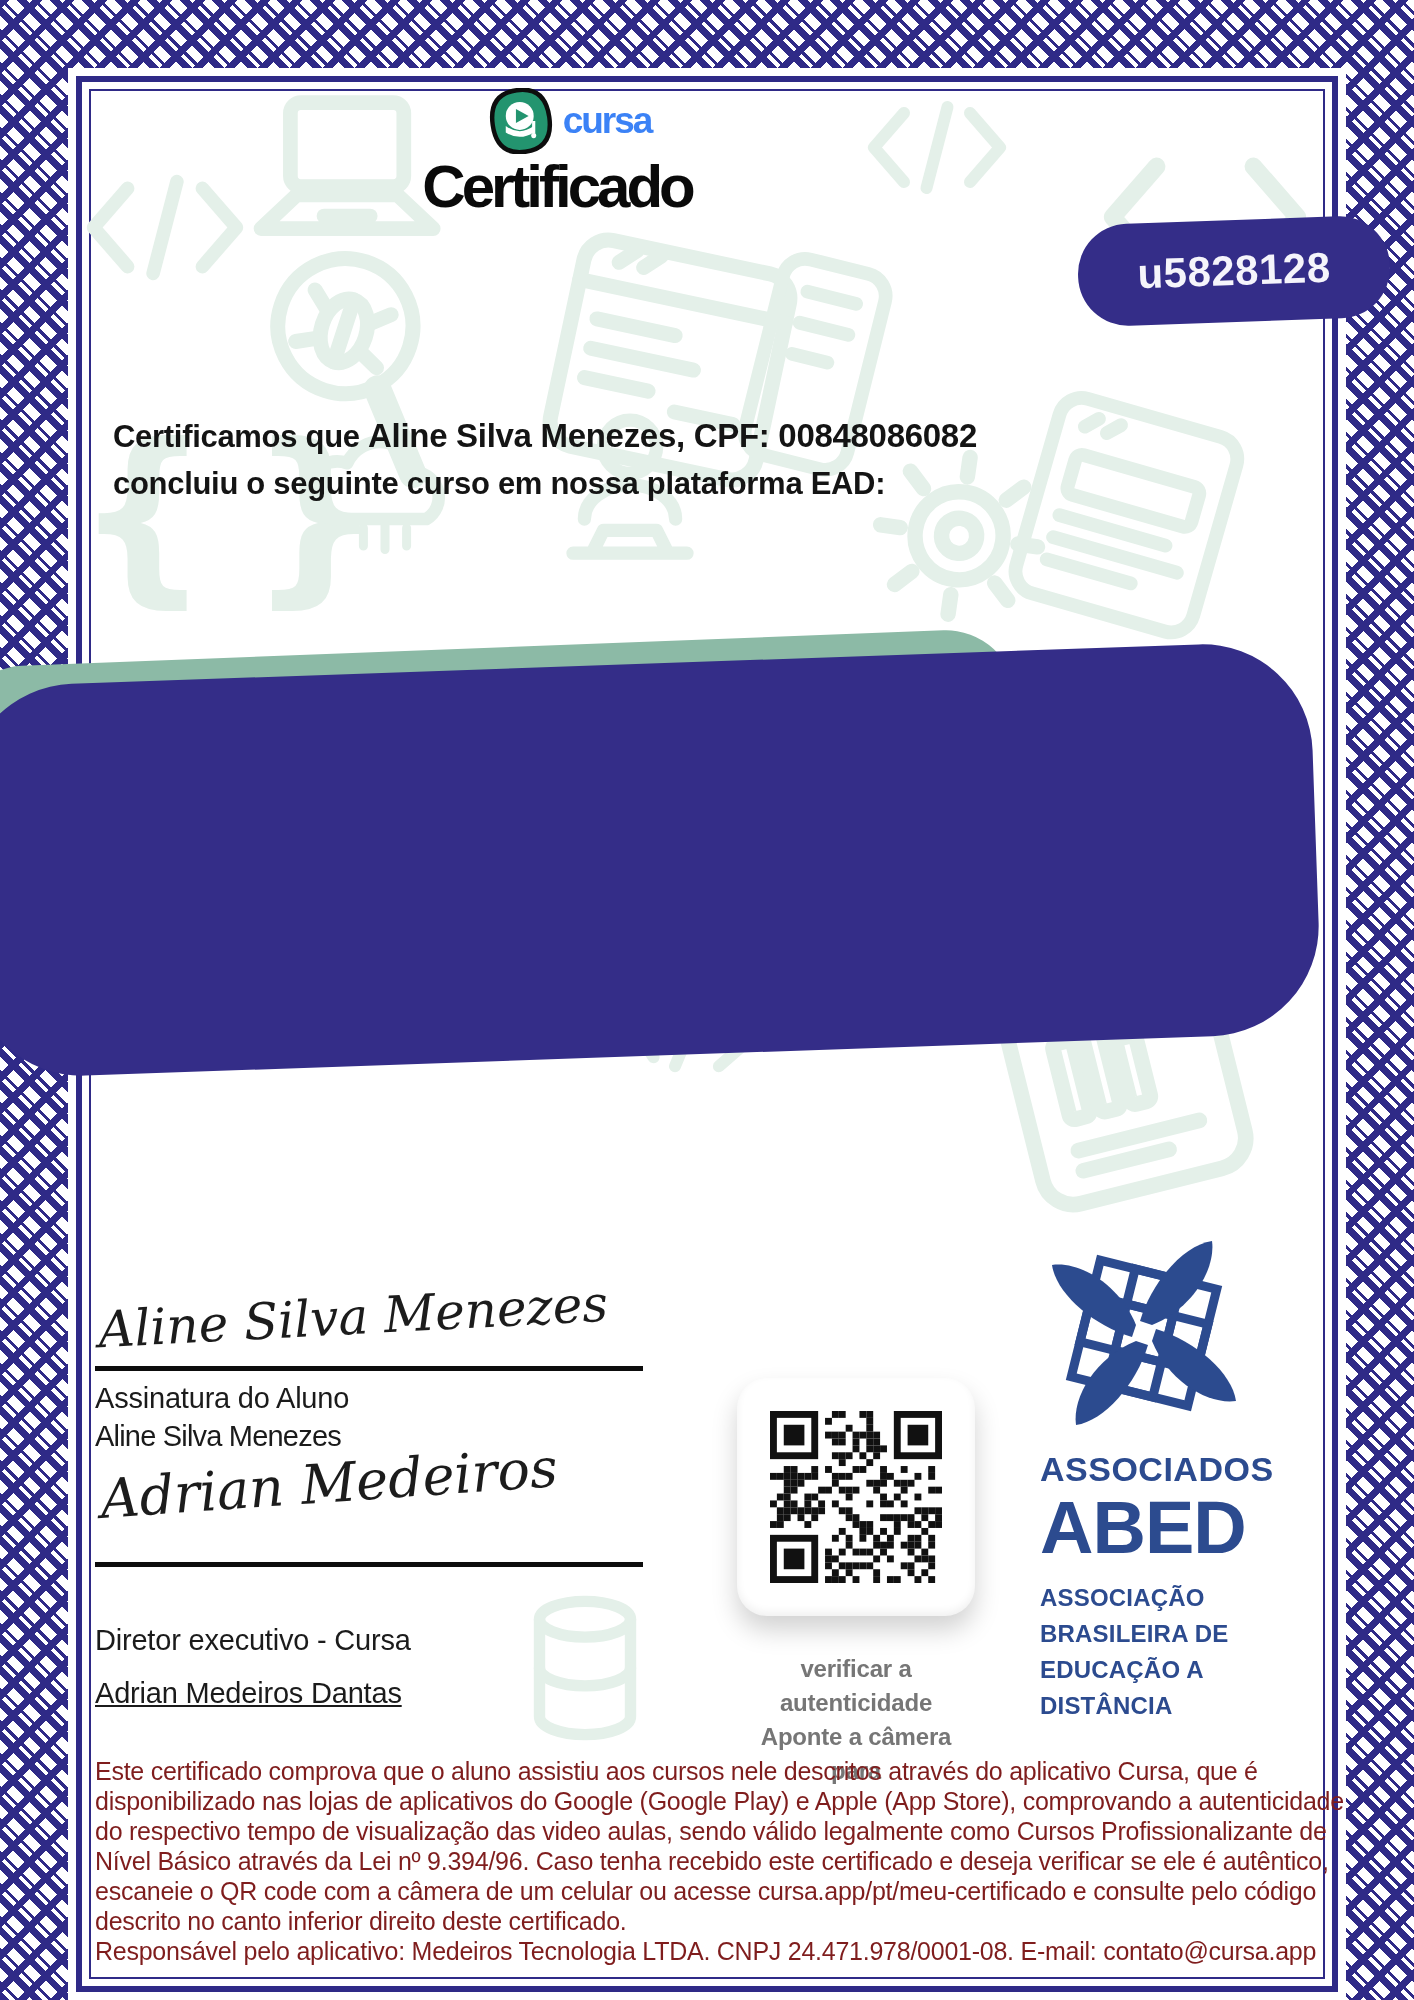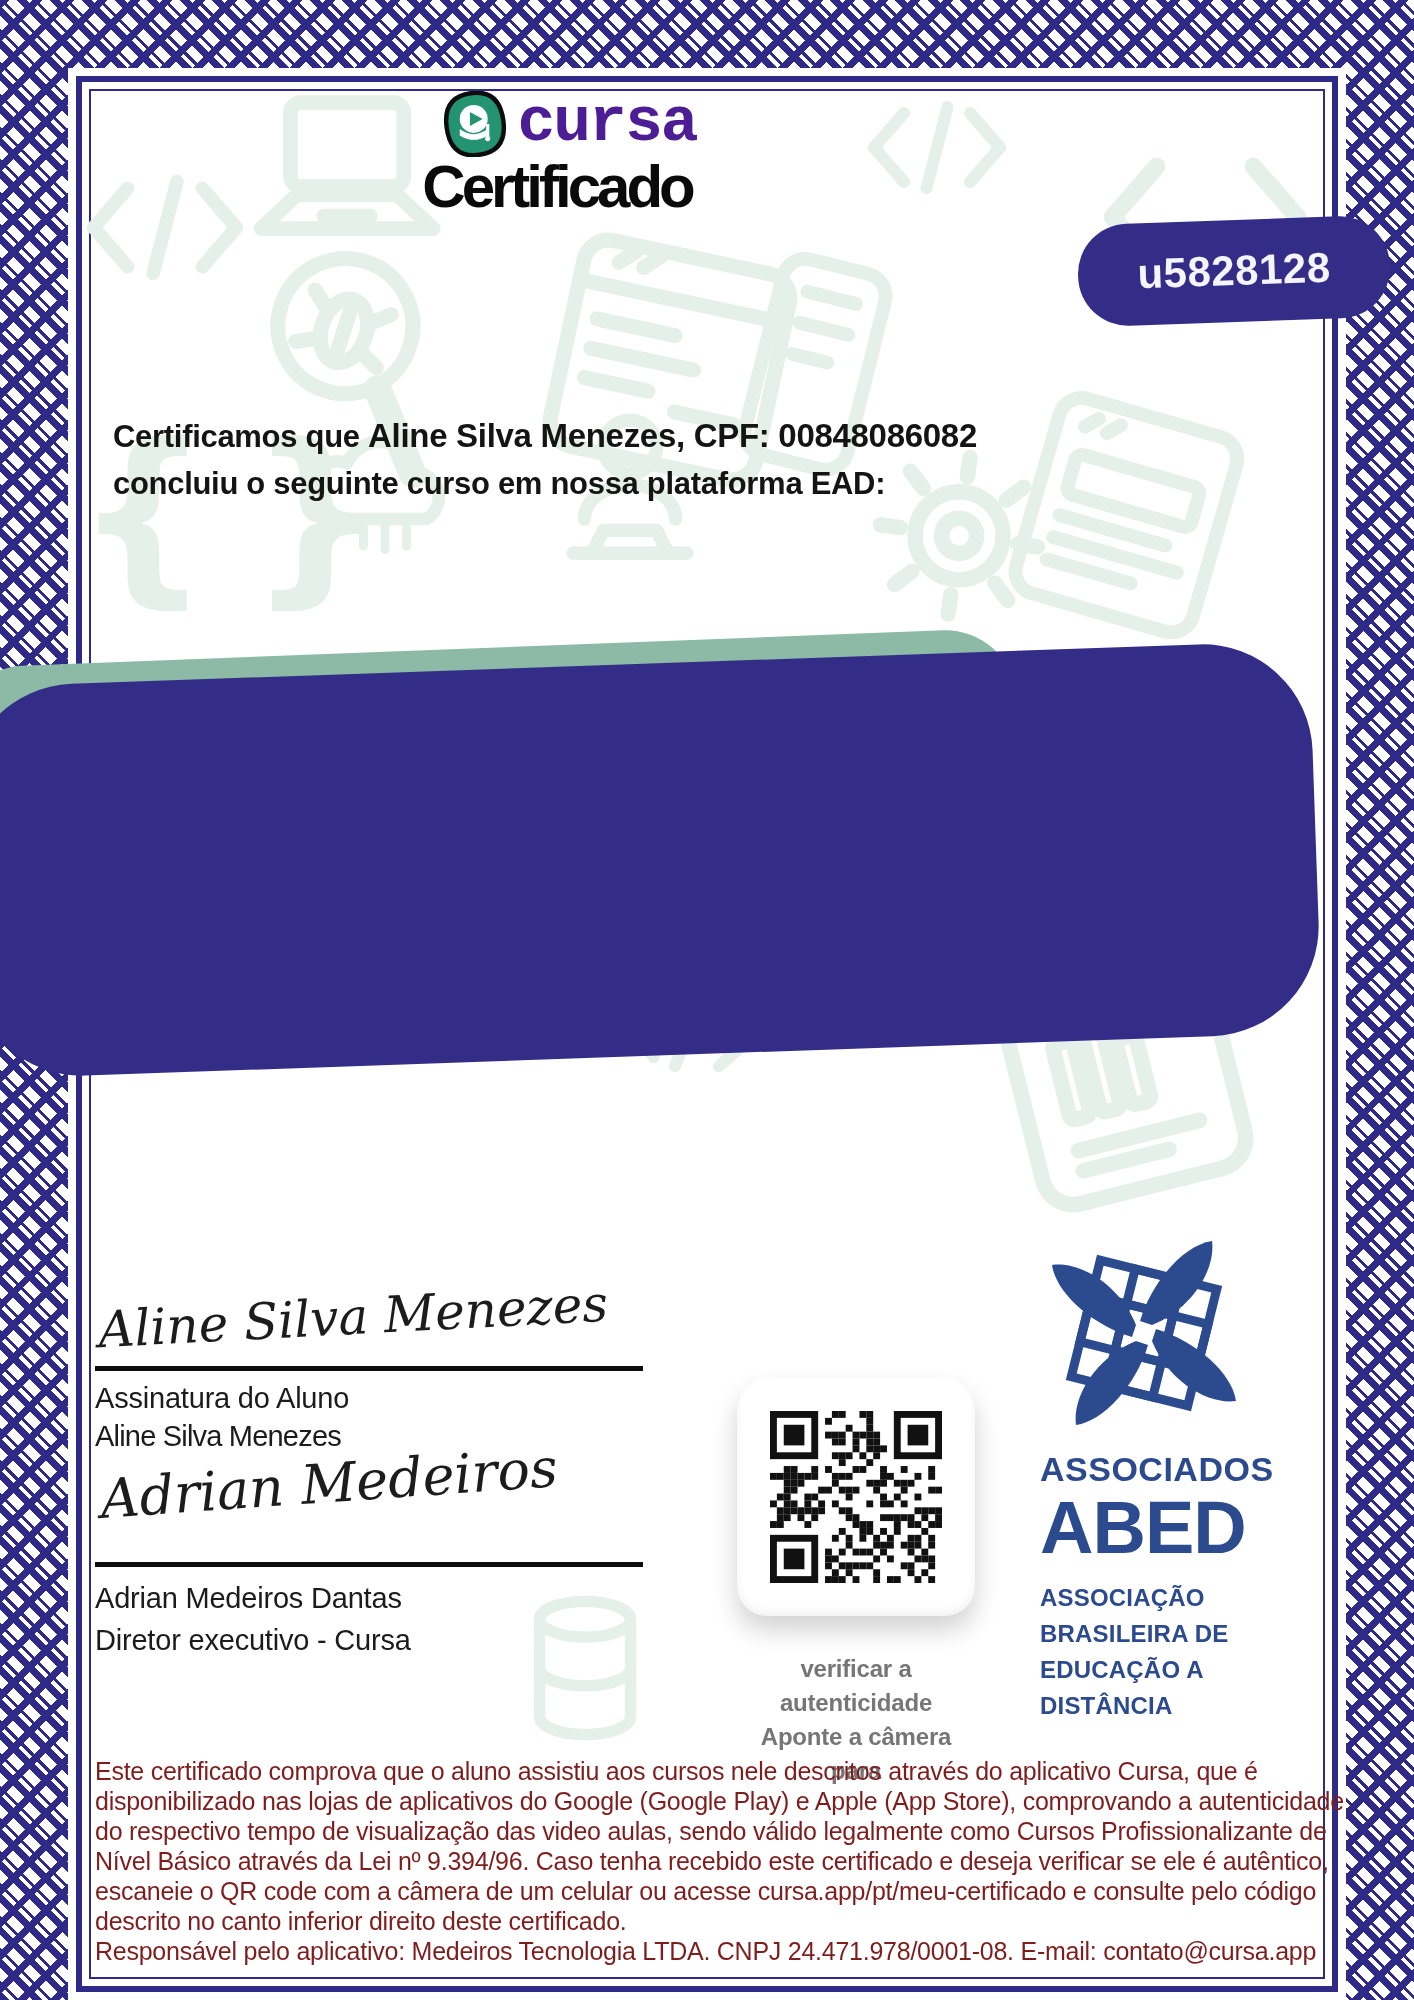--- a/index.html
+++ b/index.html
@@ -21,21 +21,21 @@
 
   
   .wm{position:absolute;z-index:3;color:#e4f0e9;}
   .wm svg{stroke:#e4f0e9;fill:none;stroke-linecap:round;stroke-linejoin:round;}
   .wm-braces{font-family:"DejaVu Sans",sans-serif;font-weight:bold;font-size:190px;line-height:1;color:#e4f0e9;}
 
   
   .logo-row{position:absolute;left:0;top:88px;width:1140px;display:flex;justify-content:center;
     align-items:center;gap:10px;z-index:5;}
   .logo-mark{width:64px;height:66px;}
-  .logo-word{font-size:63px;font-weight:bold;color:#4c1d95;letter-spacing:-2px;font-family:Liberation Mono, monospace;}
+  .logo-word{font-size:37px;font-weight:bold;color:#3b82f6;letter-spacing:-2px;}
   .cert-title{position:absolute;left:0;top:152px;width:1114px;text-align:center;z-index:5;
     font-size:60px;font-weight:800;color:#0a0a0a;letter-spacing:-4px;}
   .code-badge{position:absolute;left:1078px;top:220px;width:312px;height:102px;z-index:6;
     background:#342d88;border-radius:50px;transform:rotate(-2deg);
     display:flex;align-items:center;justify-content:center;}
   .code-badge span{color:#f5f4fb;font-size:42px;font-weight:bold;letter-spacing:0.5px;}
 
   
   .intro{position:absolute;left:113px;top:412px;z-index:5;color:#141414;
     font-size:31px;line-height:47px;letter-spacing:-0.3px;font-weight:600;}
@@ -233,21 +233,21 @@
   <div class="banner-green"></div>
   <div class="banner-purple"></div>
 
   <div class="sig-script sig1">Aline Silva Menezes</div>
   <div class="sig-line" style="top:1366px;"></div>
   <div class="sig-label" style="top:1382px;">Assinatura do Aluno</div>
   <div class="sig-label" style="top:1420px;letter-spacing:-0.8px;">Aline Silva Menezes</div>
 
   <div class="sig-script sig2">Adrian Medeiros</div>
   <div class="sig-line" style="top:1562px;"></div>
-  <div class="sig-label" style="top:1582px;">Adrian Medeiros Dantas</div>
+  <div class="sig-label" style="top:1677px;text-decoration:underline;">Adrian Medeiros Dantas</div>
   <div class="sig-label" style="top:1624px;">Diretor executivo - Cursa</div>
 
   <div class="qr-card">
     <svg id="qr" width="172" height="172" viewBox="0 0 175 175">
         <rect x="63" y="0" width="7" height="7" fill="#111"></rect>
         <rect x="70" y="0" width="7" height="7" fill="#111"></rect>
         <rect x="91" y="0" width="7" height="7" fill="#111"></rect>
         <rect x="98" y="0" width="7" height="7" fill="#111"></rect>
         <rect x="56" y="7" width="7" height="7" fill="#111"></rect>
         <rect x="98" y="7" width="7" height="7" fill="#111"></rect>

